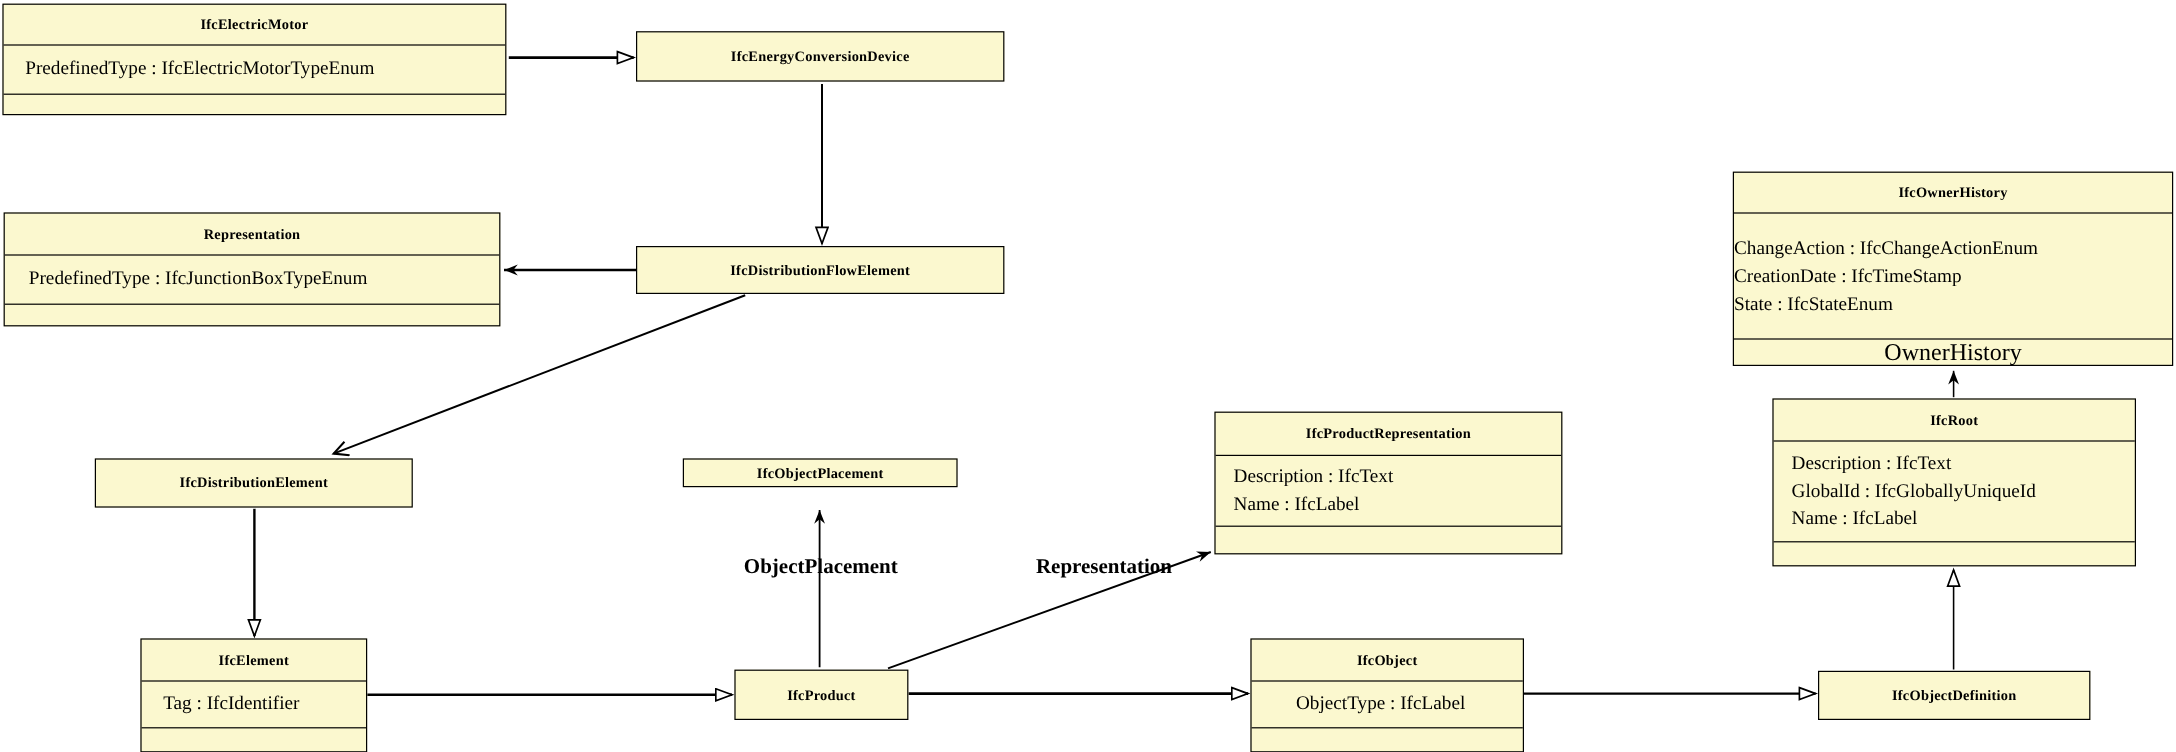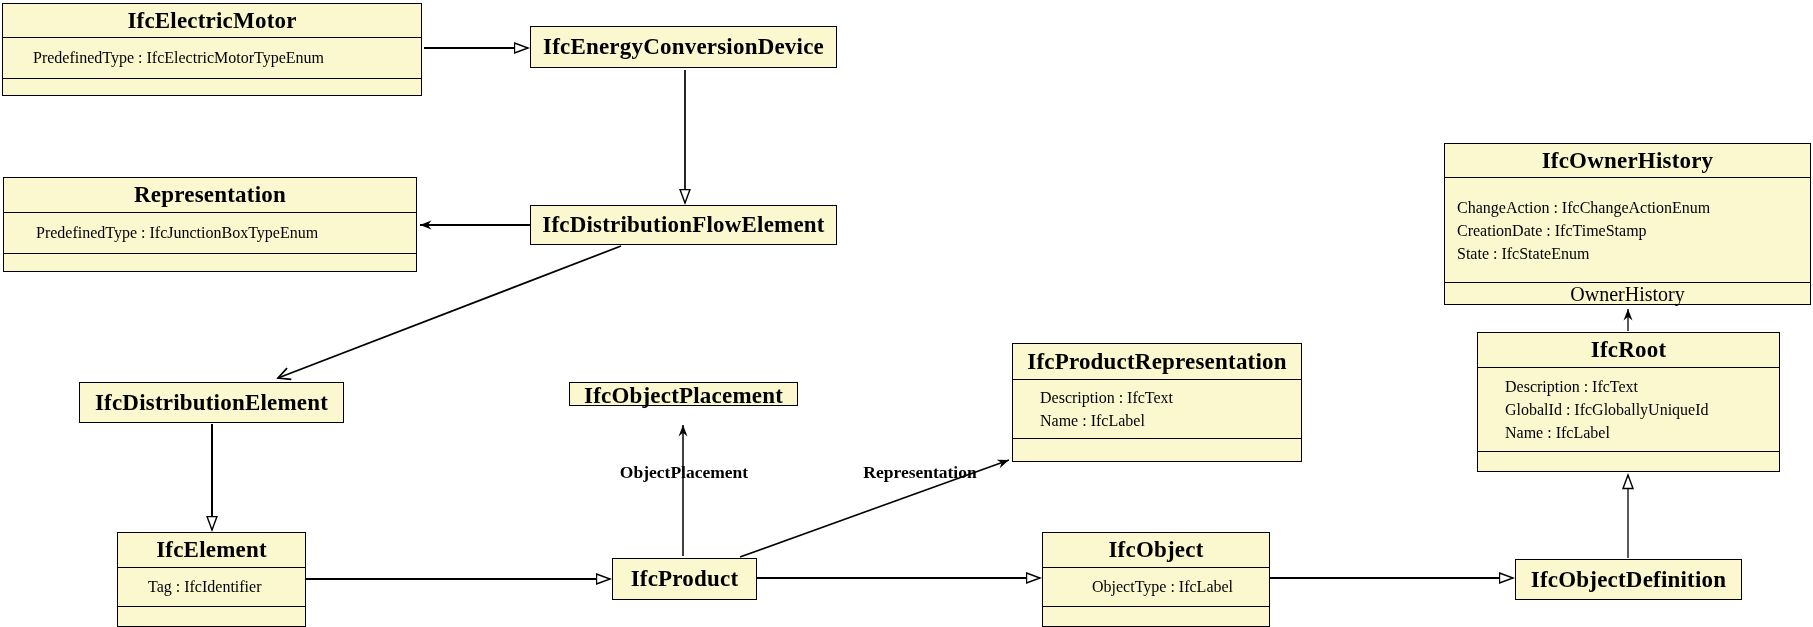--- a/index.html
+++ b/index.html
@@ -12,29 +12,29 @@
     position:relative;width:1813px;height:627px;background:var(--bg);
     font-family:"Liberation Serif","DejaVu Serif",serif;color:#000;overflow:hidden;
   }
   .cls{
     position:absolute;background:var(--box-fill);
     border:1.6px solid var(--border);box-sizing:border-box;
     display:flex;flex-direction:column;
   }
   .cls .title{
     flex:none;display:flex;align-items:center;justify-content:center;
-    font-weight:bold;font-size:23px;letter-spacing:.2px;text-align:center;
+    font-weight:bold;font-size:12px;letter-spacing:.2px;text-align:center;
   }
   .cls.single .title{flex:1 1 auto;}
   .cls .attrs{
     flex:none;border-top:1.6px solid var(--border);
     display:flex;flex-direction:column;justify-content:center;
     font-size:16px;
   }
-  .cls .attrs .attr{white-space:nowrap;margin-left:12px;}
+  .cls .attrs .attr{white-space:nowrap;}
   .cls .empty{flex:1 1 auto;border-top:1.6px solid var(--border);}
   .cls .footer{
     flex:1 1 auto;border-top:1.6px solid var(--border);
     display:flex;align-items:center;justify-content:center;font-size:20px;
   }
   .edge-label{
     position:absolute;transform:translate(-50%,-50%);
     font-size:17.5px;font-weight:bold;white-space:nowrap;
   }
   svg#edges{position:absolute;left:0;top:0;pointer-events:none;}

